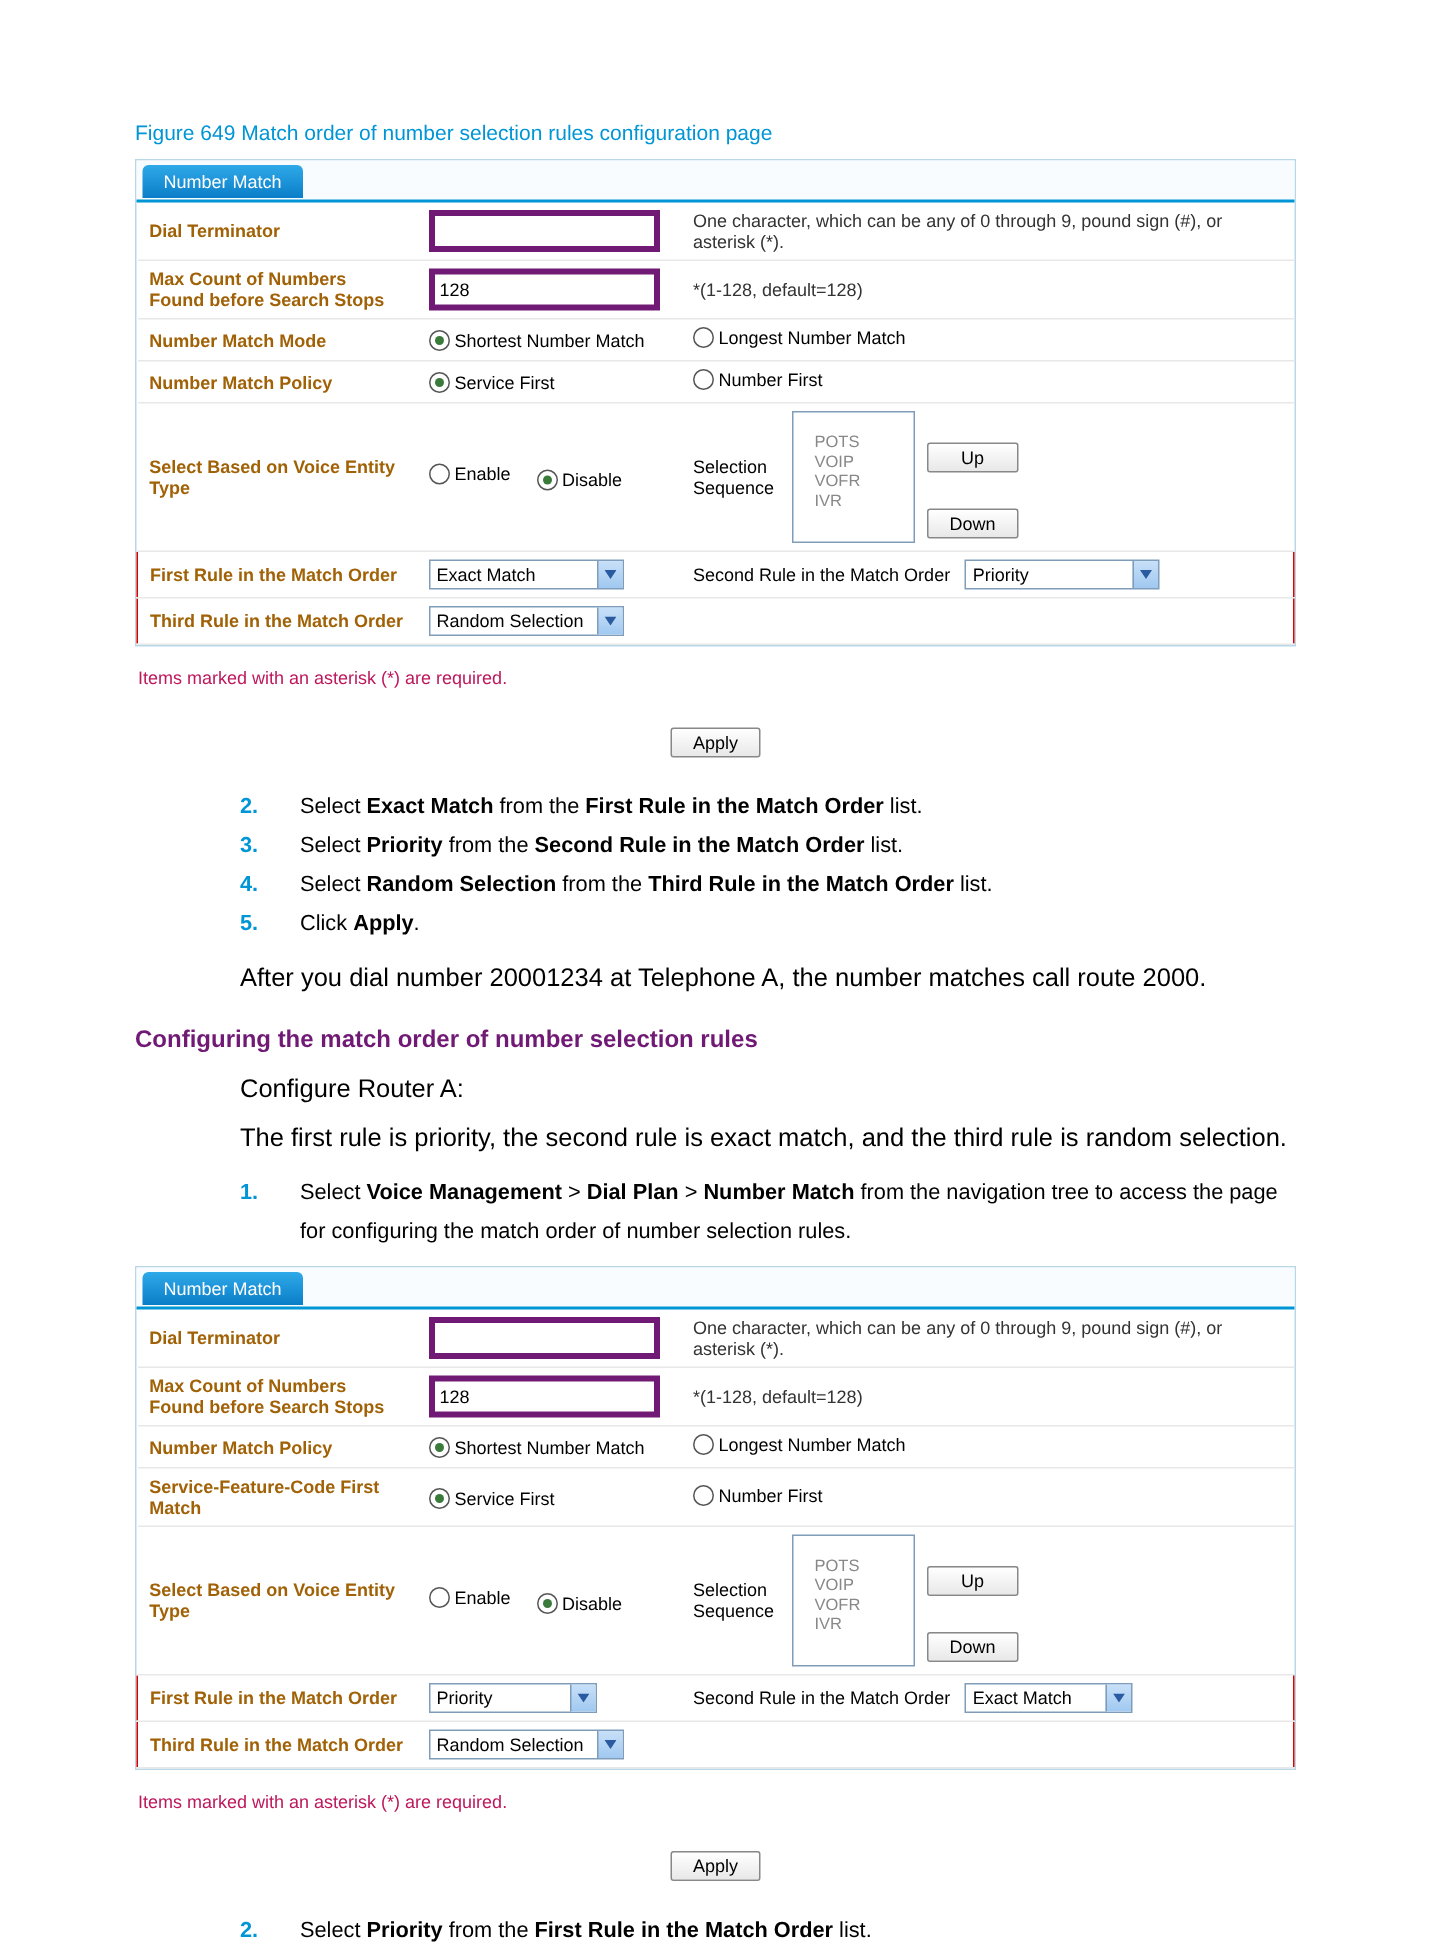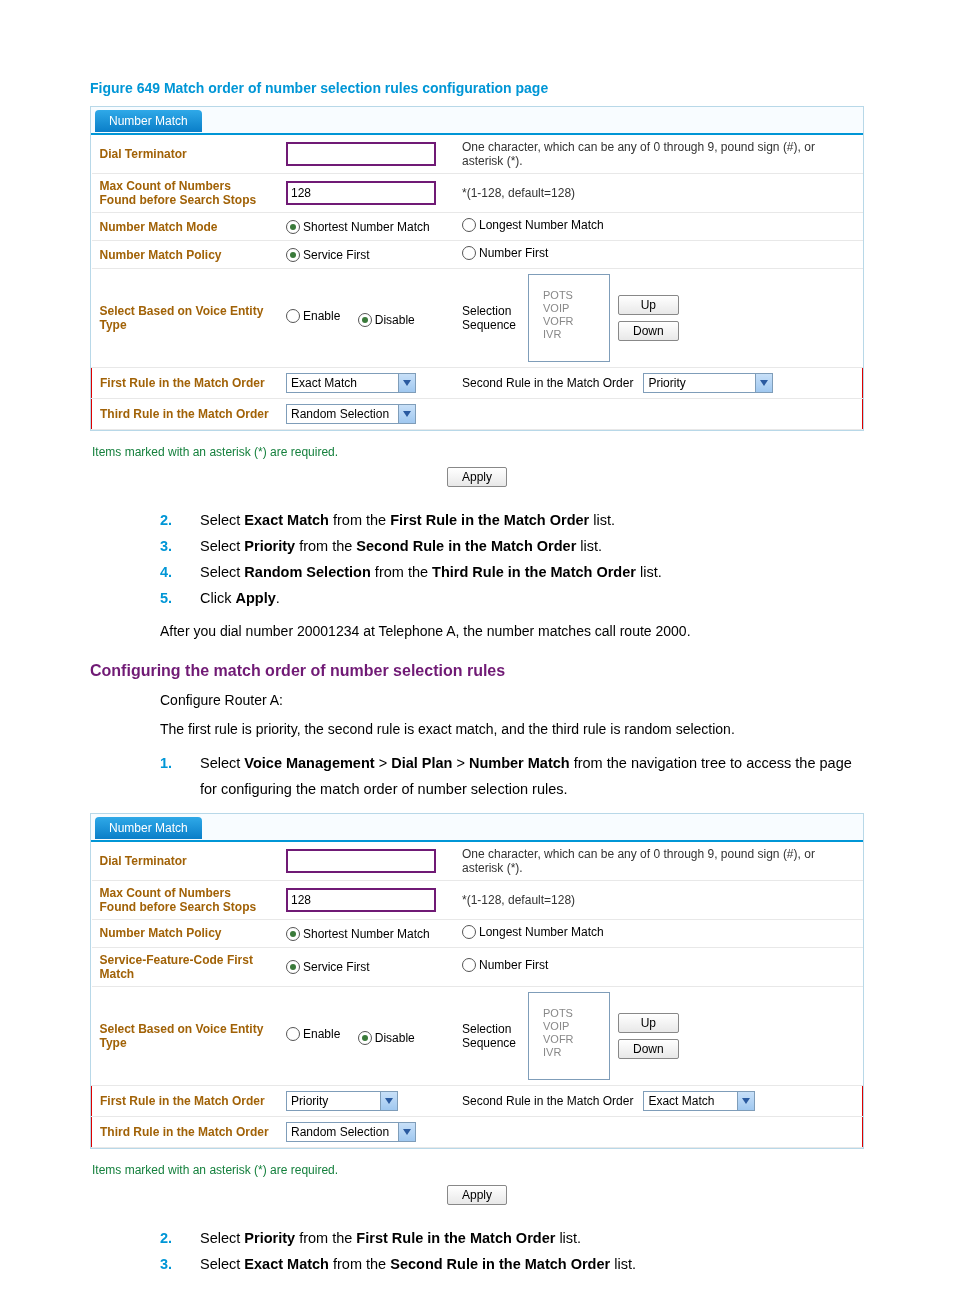--- a/index.html
+++ b/index.html
@@ -10,21 +10,21 @@
     color: #000;
   }
   .page {
     width: 954px;
     margin: 0 auto;
     padding: 80px 90px 40px 90px;
     box-sizing: border-box;
   }
   .figure-title {
     color: #0096d6;
-    font-weight: bold;
+    font-weight: normal;
     font-size: 14px;
     margin-bottom: 10px;
   }
   .section-title {
     color: #701a75;
     font-weight: bold;
     font-size: 16px;
     margin: 20px 0 10px 0;
   }
   .panel {
@@ -60,21 +60,21 @@
   }
   table.form-table .label-cell {
     width: 170px;
     color: #a16207;
     font-weight: bold;
   }
   .red-box {
     border: 1px solid #d00;
   }
   input[type="text"].field {
-    border: 2px solid #701a75;
+    border: 4px solid #701a75;
     height: 18px;
     font-size: 12px;
     padding: 1px 3px;
   }
   .radio-label {
     display: inline-flex;
     align-items: flex-start;
     gap: 3px;
     margin-right: 14px;
     font-size: 12px;
@@ -105,20 +105,21 @@
     overflow: hidden;
     line-height: 13px;
   }
   .btn {
     border: 1px solid #888;
     background: linear-gradient(#fff, #e8e8e8);
     font-size: 12px;
     padding: 2px 14px;
     cursor: pointer;
     border-radius: 2px;
+    margin-top: 18px;
   }
   .dropdown {
     display: inline-flex;
     border: 1px solid #7f9db9;
     height: 18px;
     font-size: 12px;
     align-items: center;
     background: #fff;
     cursor: pointer;
     width: 128px;
@@ -134,29 +135,29 @@
     border-left: 1px solid #7f9db9;
     width: 16px;
     height: 100%;
     display: flex;
     align-items: center;
     justify-content: center;
   }
   .dd-arrow svg { width: 8px; height: 6px; }
   .note {
     font-size: 12px;
-    color: #15803d;
+    color: #be185d;
     margin: 4px 0 8px 2px;
   }
   .apply-row {
     text-align: center;
     margin-bottom: 20px;
   }
   .body-text {
-    font-size: 14px;
+    font-size: 17px;
     line-height: 1.5;
     margin: 8px 0 8px 70px;
   }
   ol.steps {
     list-style: none;
     padding: 0;
     margin: 10px 0 10px 70px;
   }
   ol.steps li {
     font-size: 14.5px;

